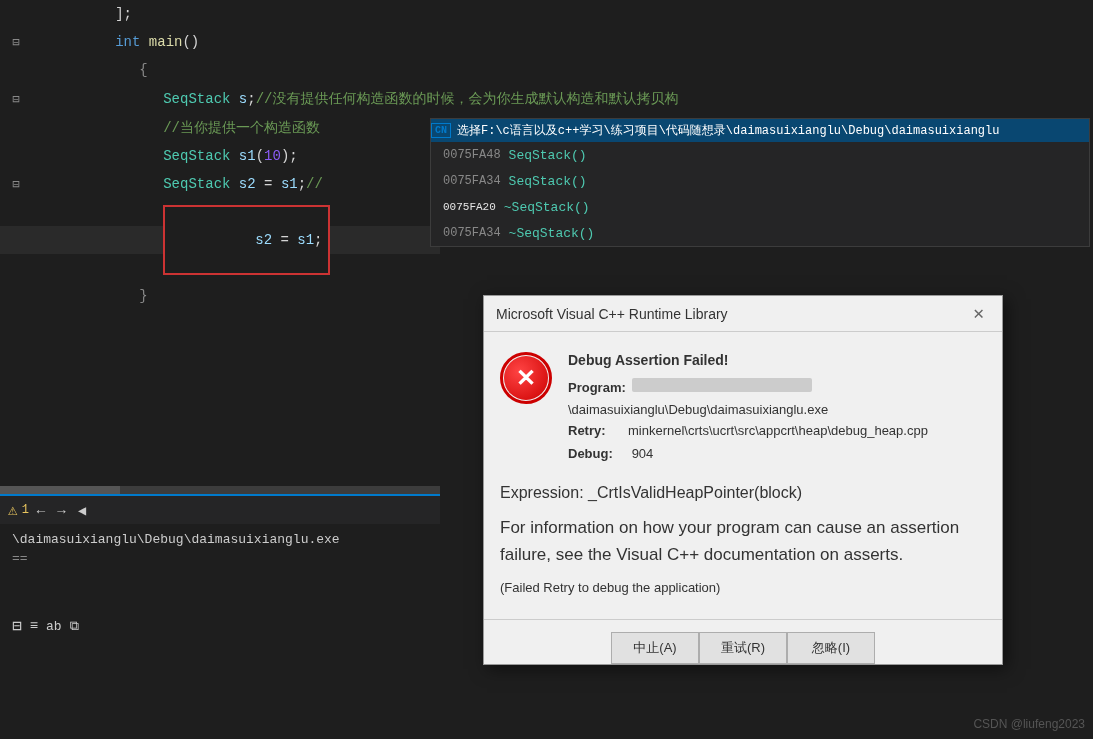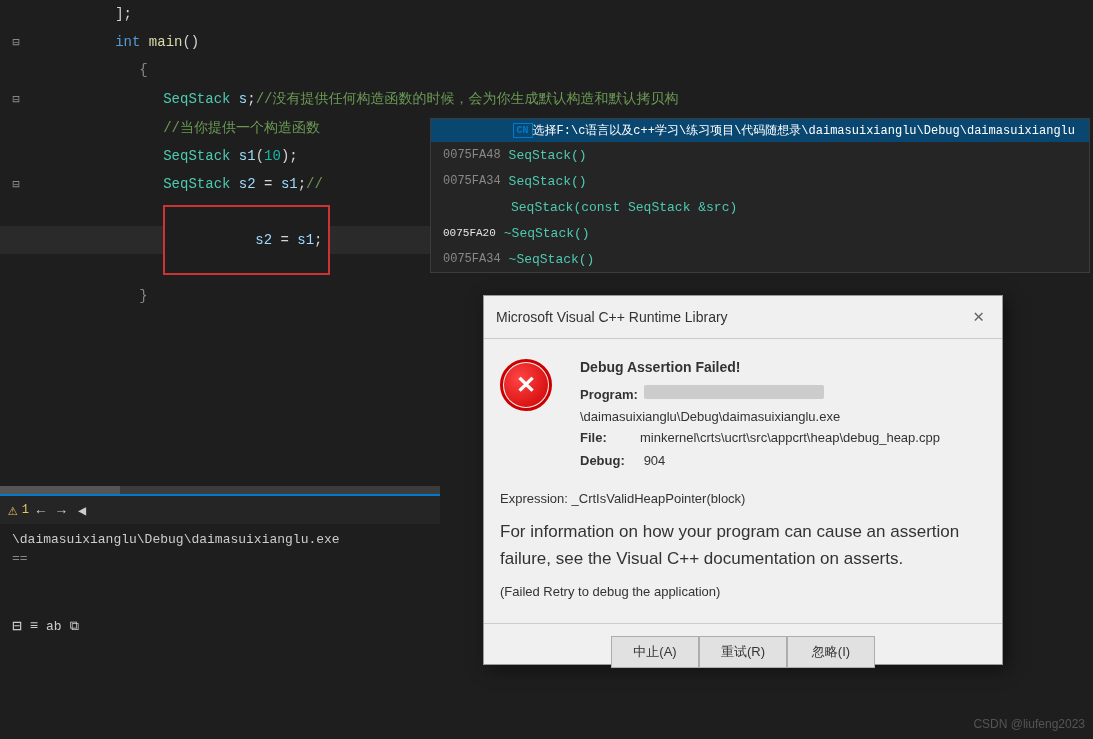--- a/index.html
+++ b/index.html
@@ -56,21 +56,21 @@
     }
 
     .line-content {
       flex: 1;
     }
 
     .kw { color: #569cd6; }
     .fn { color: #dcdcaa; }
     .type { color: #4ec9b0; }
     .comment { color: #6a9955; }
-    .num { color: #14b8a6; }
+    .num { color: #8b5cf6; }
     .punct { color: #d4d4d4; }
     .var { color: #9cdcfe; }
 
     .line-error {
       position: relative;
     }
 
     .error-box {
       display: inline-block;
       border: 2px solid #cc3333;
@@ -87,25 +87,25 @@
       width: 660px;
       background: #252526;
       border: 1px solid #3c3c3c;
       z-index: 10;
       font-size: 13px;
     }
 
     .autocomplete-header {
       background: #094771;
       color: #ffffff;
-      padding: 3px 14px;
+      padding: 3px 0;
       font-size: 12px;
       display: flex;
       align-items: center;
-      justify-content: flex-end;
+      gap: 6px;
     }
 
     .autocomplete-header .vs-icon {
       background: #094771;
       border: 1px solid #007acc;
       color: #007acc;
       font-size: 10px;
       padding: 1px 3px;
       font-weight: bold;
     }
@@ -210,21 +210,21 @@
       height: 370px;
       background: #f0f0f0;
       border: 1px solid #999;
       box-shadow: 4px 4px 16px rgba(0,0,0,0.5);
       z-index: 20;
     }
 
     .dialog-titlebar {
       background: #f0f0f0;
       border-bottom: 1px solid #ccc;
-      height: 43px;
+      height: 36px;
       display: flex;
       align-items: center;
       justify-content: space-between;
       padding: 0 12px;
     }
 
     .dialog-title {
       font-family: 'Segoe UI', Arial, sans-serif;
       font-size: 14px;
       color: #333;
@@ -274,21 +274,20 @@
 
     .error-x {
       color: white;
       font-size: 24px;
       font-weight: 900;
       line-height: 1;
     }
 
     .dialog-text-block {
       flex: 1;
-      margin-left: 12px;
     }
 
     .dialog-heading {
       font-size: 14px;
       color: #333;
       font-weight: 600;
       margin-bottom: 10px;
     }
 
     .dialog-row {
@@ -313,21 +312,21 @@
       vertical-align: middle;
     }
 
     .dialog-file-path {
       font-size: 13px;
       color: #333;
       margin-bottom: 4px;
     }
 
     .dialog-expression {
-      font-size: 13px;
+      font-size: 16px;
       color: #333;
       margin: 12px 0 12px 0;
     }
 
     .dialog-desc {
       font-size: 17px;
       color: #333;
       line-height: 1.6;
       margin-bottom: 12px;
     }
@@ -499,24 +498,20 @@
       <span class="vs-icon">CN</span>
       <span>选择F:\c语言以及c++学习\练习项目\代码随想录\daimasuixianglu\Debug\daimasuixianglu</span>
     </div>
     <div class="autocomplete-item">
       <span style="color:#888;font-size:12px;">0075FA48</span>
       <span style="color:#4ec9b0;">SeqStack()</span>
     </div>
     <div class="autocomplete-item">
       <span style="color:#888;font-size:12px;">0075FA34</span>
       <span style="color:#4ec9b0;">SeqStack()</span>
-    </div>
-    <div class="autocomplete-item">
-      <span style="color:#888;font-size:12px;min-width:60px;"></span>
-      <span style="color:#4ec9b0;">SeqStack(const SeqStack &amp;src)</span>
     </div>
     <div class="autocomplete-item">
       <span style="color:#e5e5e5;font-size:11px;">0075FA20</span>
       <span style="color:#4ec9b0;">~SeqStack()</span>
     </div>
     <div class="autocomplete-item">
       <span style="color:#888;font-size:12px;">0075FA34</span>
       <span style="color:#4ec9b0;">~SeqStack()</span>
     </div>
   </div>
@@ -563,21 +558,21 @@
         </div>
         <div class="dialog-text-block">
           <div class="dialog-heading">Debug Assertion Failed!</div>
           <div class="dialog-row">
             <span class="dialog-label">Program:</span>
             <span>&nbsp;</span>
             <span class="dialog-blurred"></span>
           </div>
           <div class="dialog-file-path">\daimasuixianglu\Debug\daimasuixianglu.exe</div>
           <div class="dialog-row">
-            <span class="dialog-label">File:</span>
+            <span class="dialog-label">Retry:</span>
             <span>minkernel\crts\ucrt\src\appcrt\heap\debug_heap.cpp</span>
           </div>
           <div class="dialog-row">
             <span class="dialog-label">Debug:</span>
             <span>&nbsp;</span>
             <span>904</span>
           </div>
         </div>
       </div>
 

